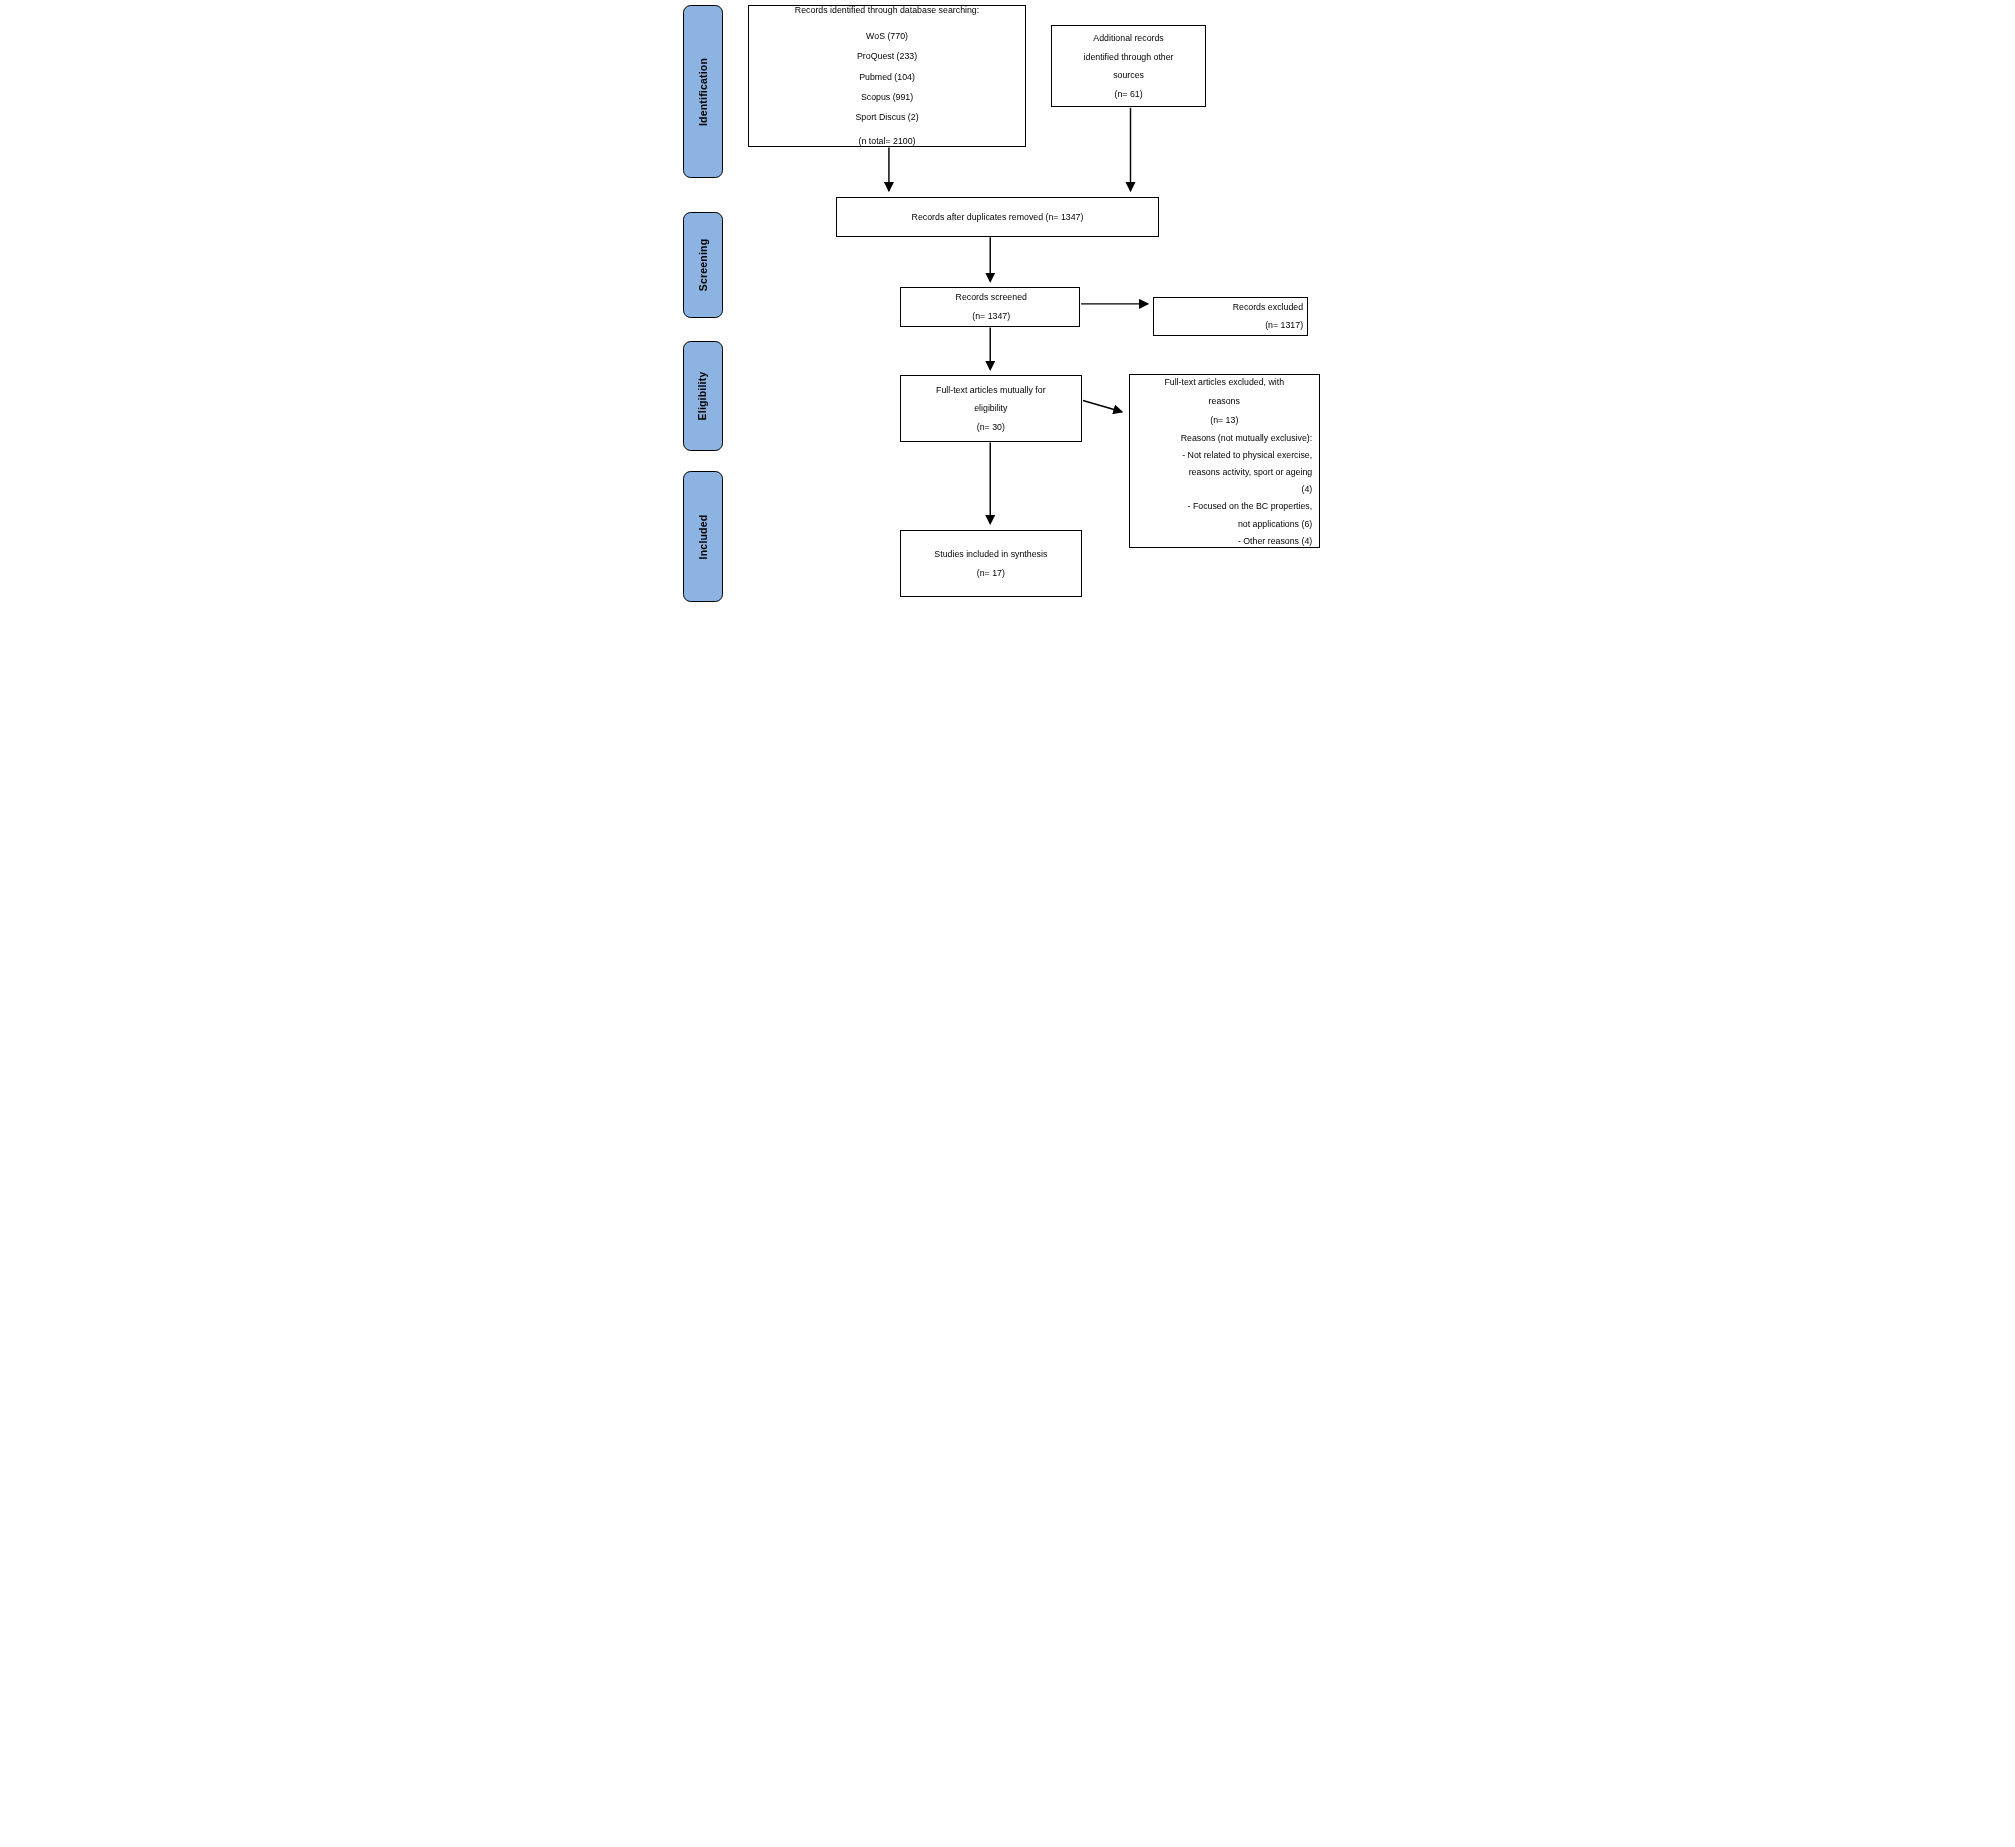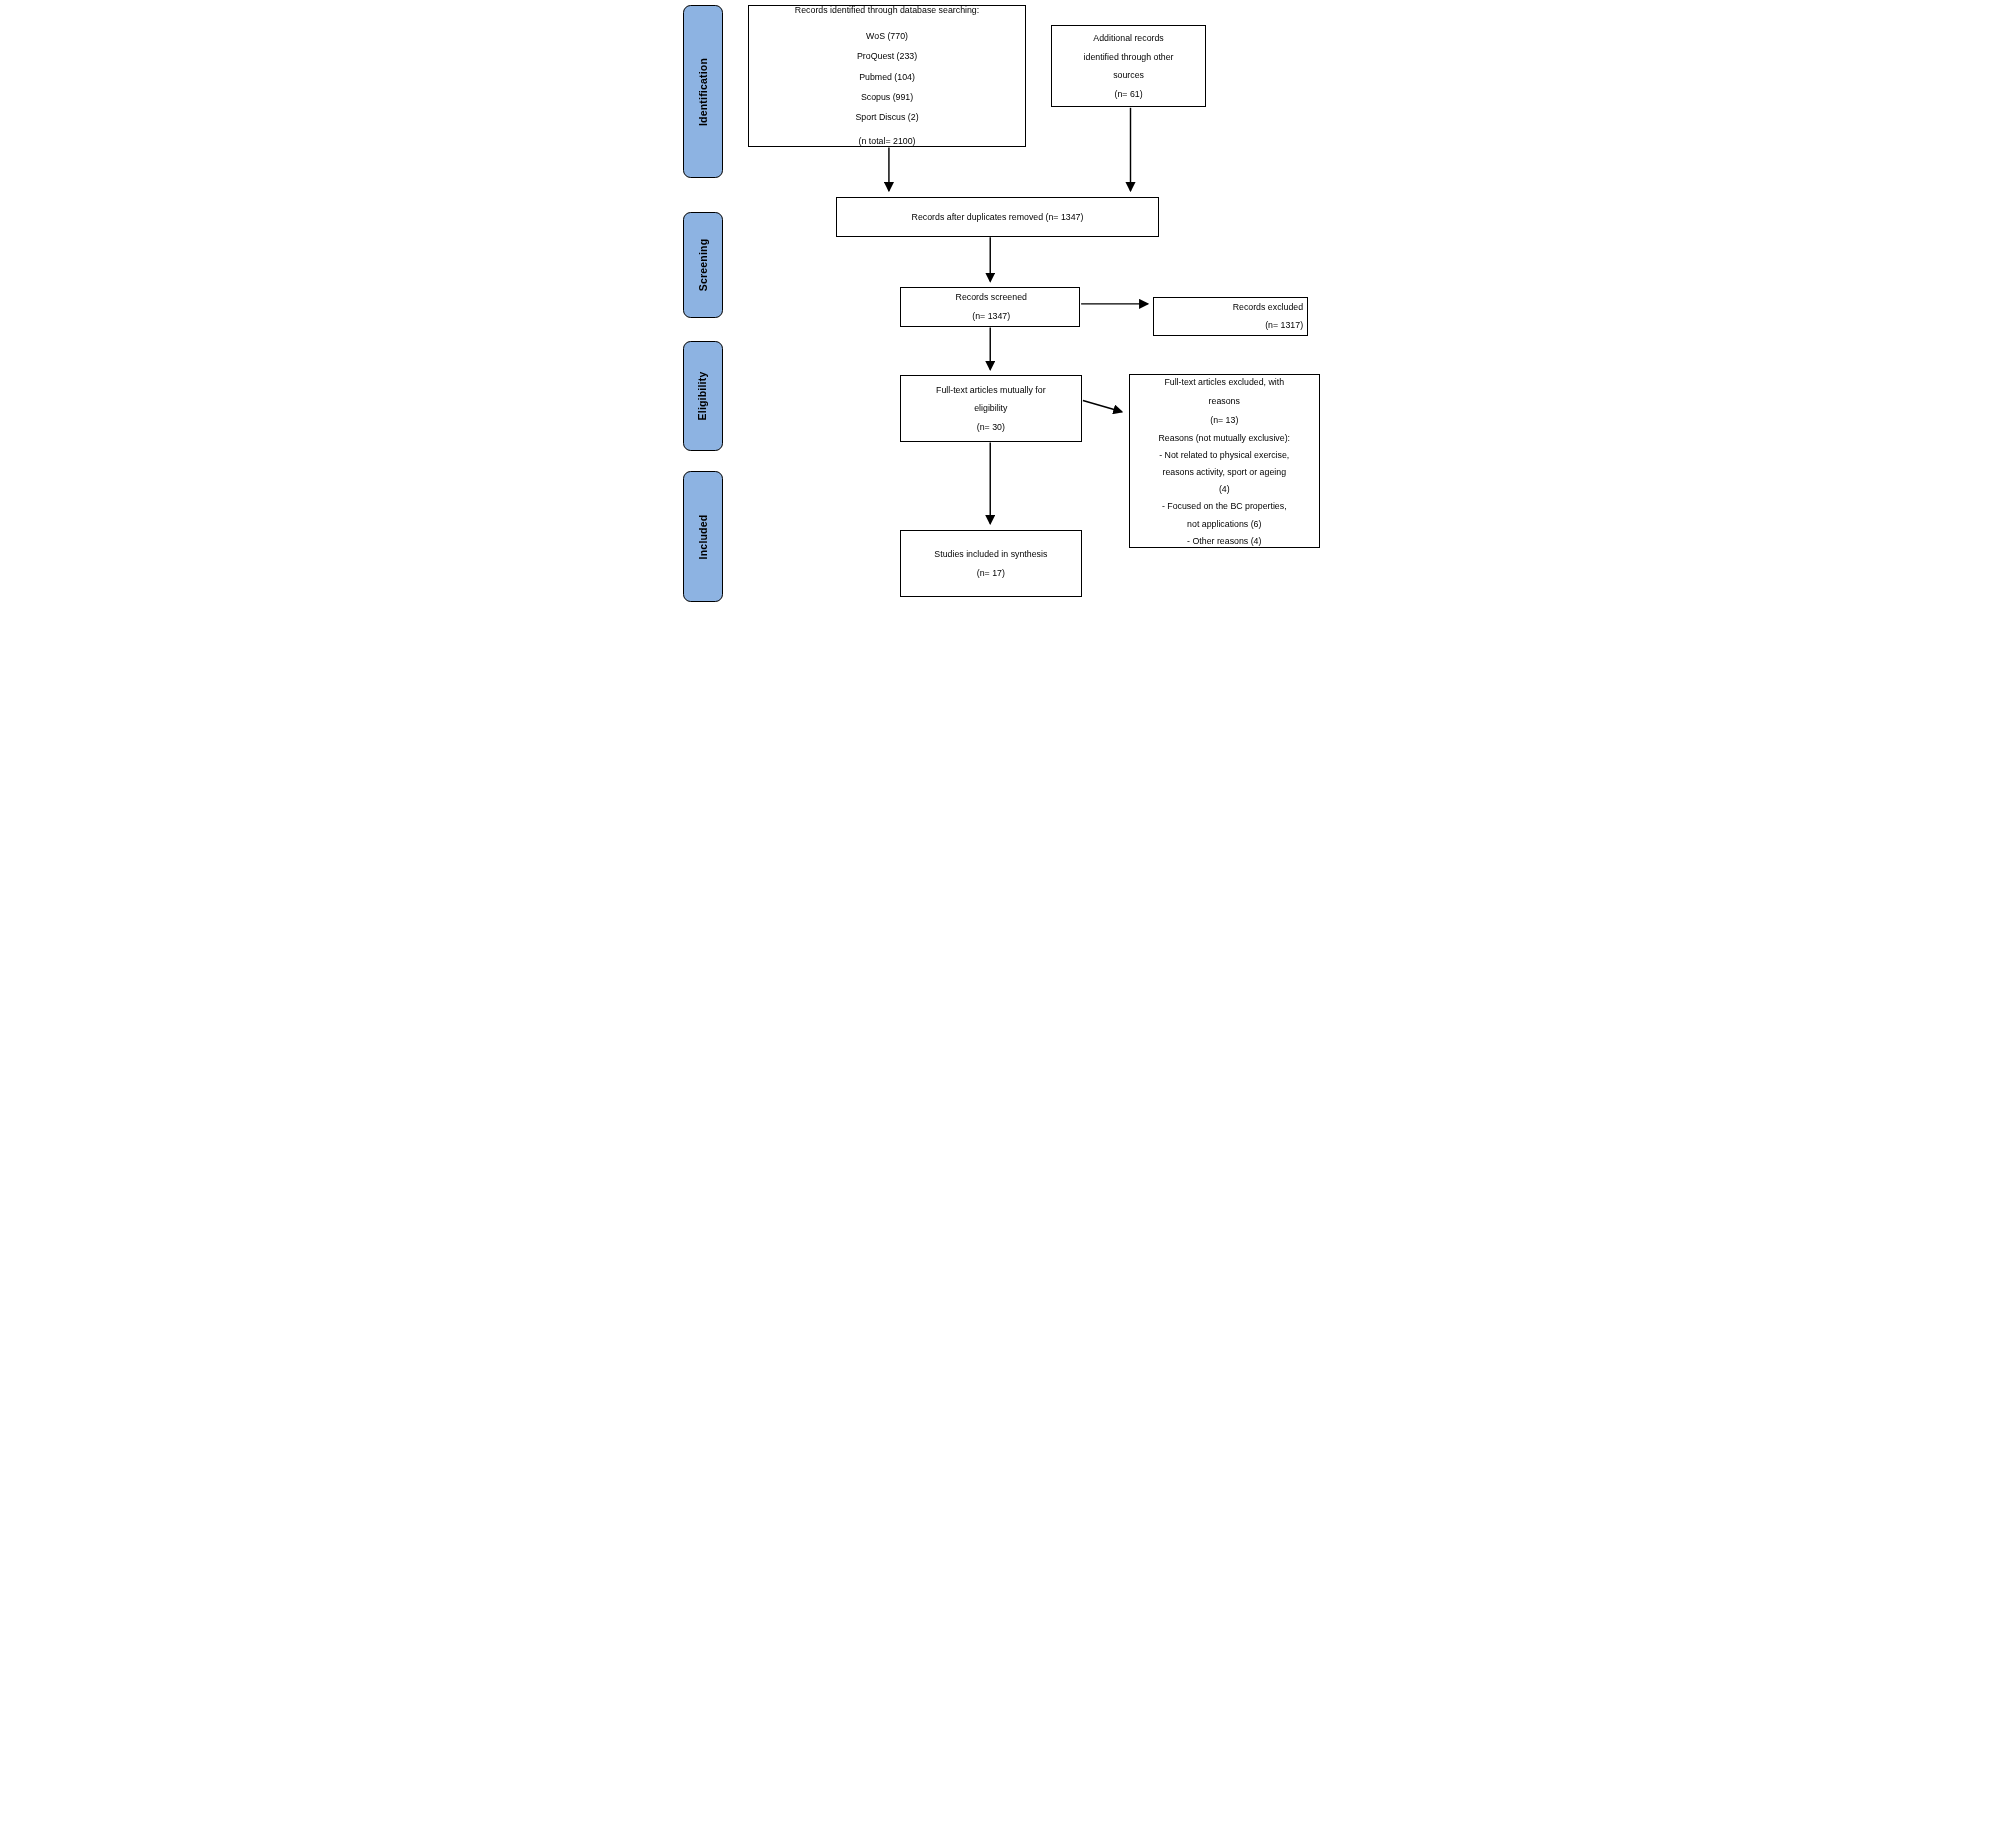--- a/index.html
+++ b/index.html
@@ -60,21 +60,21 @@
   .node--assessed   { left: 33.68%; top: 62.02%; width: 27.59%; height: 11.02%; }
   .node--ft-excluded{ left: 68.37%; top: 61.90%; width: 28.95%; height: 28.75%; border-width: 1.1px; line-height: 1.95; }
   .node--included   { left: 33.68%; top: 87.58%; width: 27.59%; height: 11.17%; }
 
   .node__title { line-height: 1.5; margin-bottom: 8.8px; }
   .node__source { line-height: 2.3; }
   .node__total { margin-top: 7.7px; line-height: 1.5; text-align: right; }
   .node--ft-excluded .node__head { line-height: 2.15; }
   .node--ft-excluded .node__detail {
     align-self: stretch;
-    text-align: center;
+    text-align: right;
     line-height: 1.95;
     padding: 0 2.2px;
   }
   
   svg.arrows {
     position: absolute;
     left: 0; top: 0;
     width: 100%; height: 100%;
     z-index: 1;
   }

